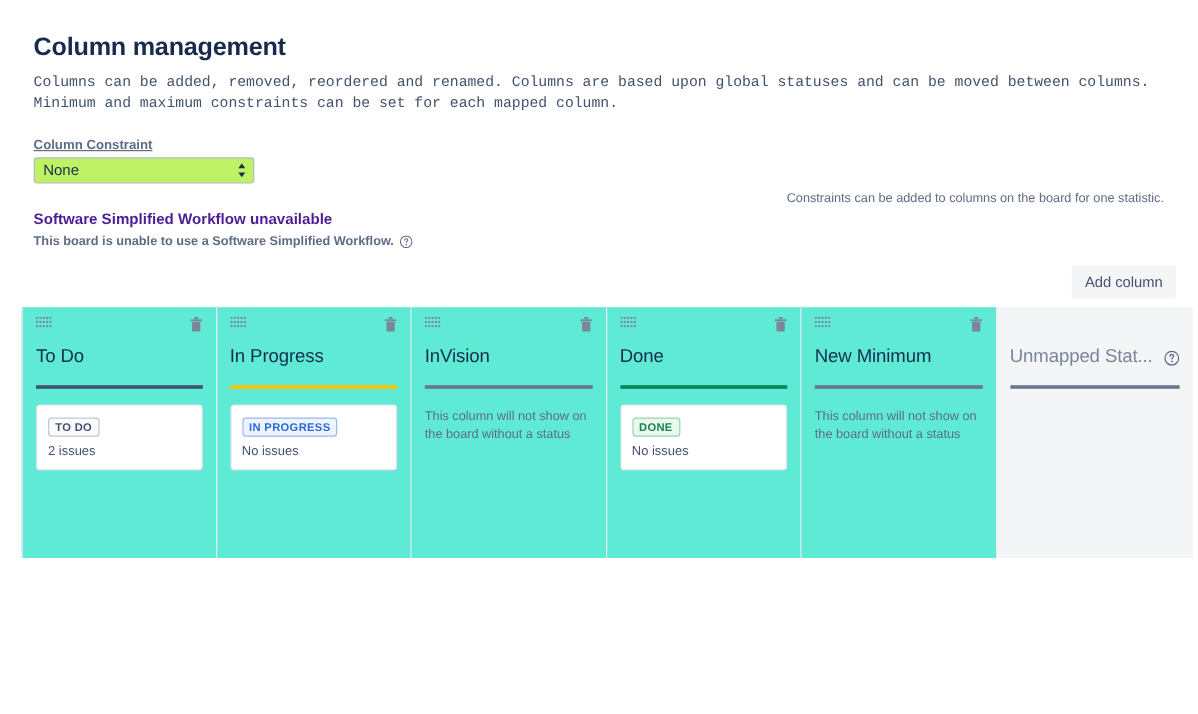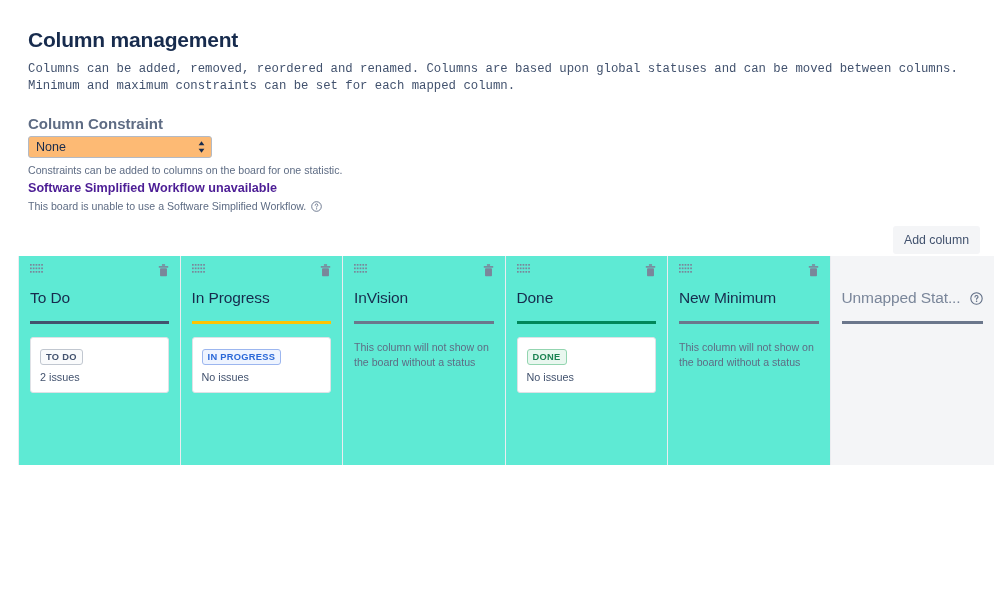--- a/index.html
+++ b/index.html
@@ -31,37 +31,38 @@
     color: #42526e;
     max-width: 935px;
     margin: 0;
     font-family: Liberation Mono, monospace;
   }
 
   
   .form-section { margin-top: 20px; }
 
   .field-label {
-    font-size: 15px;
+    font-size: 11px;
     font-weight: 600;
     color: #5e6c84;
     margin-bottom: 4px;
+    text-decoration: underline;
   }
 
   .select-wrap {
     position: relative;
     width: 184px;
     height: 22px;
   }
   .select-box {
     width: 184px;
     height: 22px;
     border: 1px solid #b3bac5;
     border-radius: 3px;
-    background: #fdba74;
+    background: #bef264;
     font-size: 12.5px;
     color: #172b4d;
     padding: 0 22px 0 7px;
     line-height: 20px;
     font-family: "Liberation Sans", "DejaVu Sans", sans-serif;
     -webkit-appearance: none;
     appearance: none;
     cursor: default;
   }
   .select-arrows {
@@ -69,20 +70,21 @@
     right: 6px; top: 50%;
     transform: translateY(-50%);
     width: 9px; height: 14px;
     pointer-events: none;
   }
 
   .helper-text {
     font-size: 10.6px;
     color: #5e6c84;
     margin-top: 6px;
+    text-align: right;
   }
 
   .sw-label {
     font-size: 10.6px;
     font-weight: 600;
     color: #5e6c84;
     margin-top: 15px;
   }
   .sw-heading {
     font-size: 12.6px;
@@ -90,20 +92,21 @@
     color: #4c1d95;
     margin-top: 5px;
   }
   .sw-note {
     font-size: 10.6px;
     color: #5e6c84;
     margin-top: 5px;
     display: flex;
     align-items: center;
     gap: 5px;
+    font-weight: bold;
   }
   .q-icon { display: inline-flex; }
 
   
   .btn-row {
     display: flex;
     justify-content: flex-end;
     padding: 0 18px;
     margin-top: 14px;
   }

